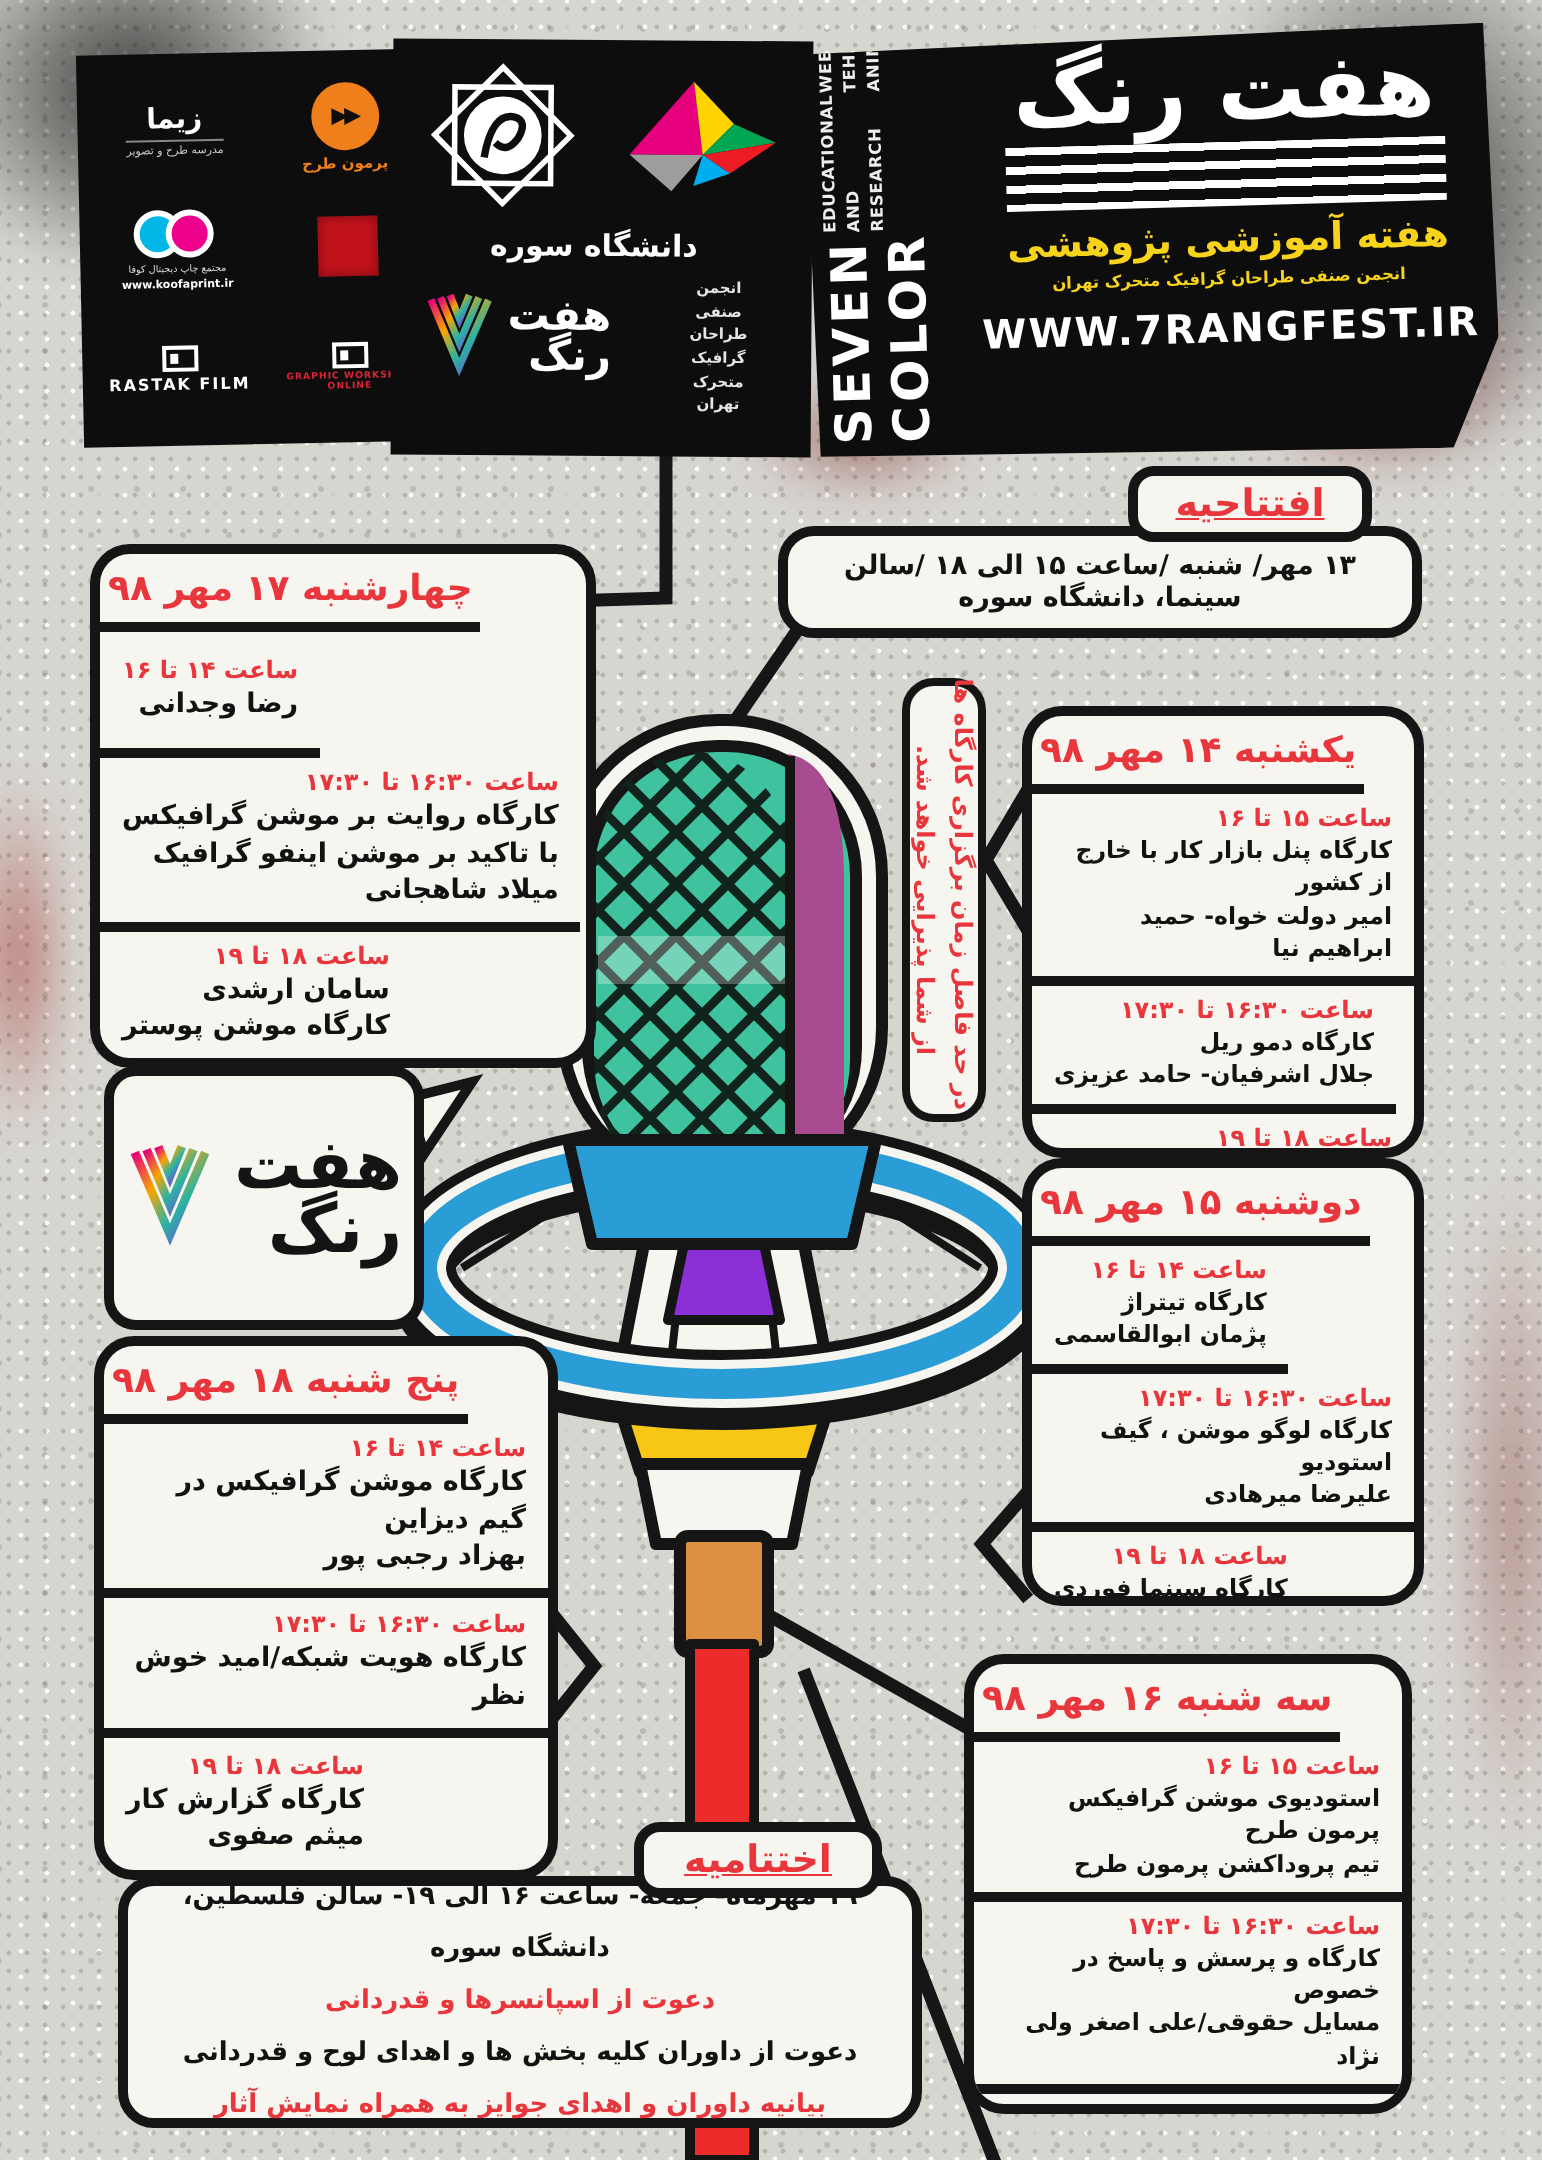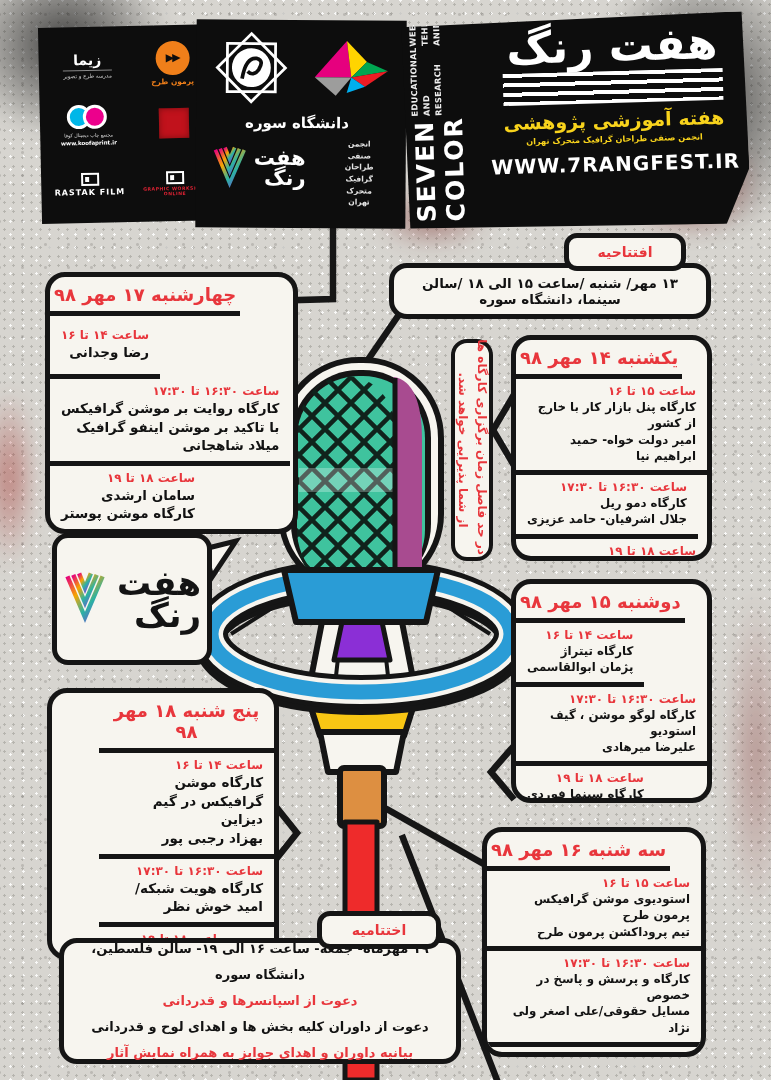--- a/index.html
+++ b/index.html
@@ -61,21 +61,21 @@
   
   .panel,.wide,.tab,.sq{position:absolute;background:var(--panel);border:5px solid var(--ink);z-index:3;direction:rtl;}
   .panel{border-radius:20px;display:flex;flex-direction:column;overflow:hidden;align-items:flex-end;}
   .ptitle{text-align:center;color:var(--red);font-weight:bold;font-size:18px;padding:7px 4px 6px;border-bottom:5px solid var(--ink);}
   .sess{padding:5px 11px 6px;border-bottom:5px solid var(--ink);flex:1;display:flex;flex-direction:column;justify-content:center;}
   .sess:last-child{border-bottom:none;}
   .time{color:var(--red);font-size:12px;font-weight:bold;margin-bottom:1px;}
   .ln{color:#121212;font-size:13.5px;font-weight:bold;line-height:1.38;}
   .rp .ln{font-size:11.8px;}
   .ln:empty{display:none;}
-  .tab{border-radius:13px;color:var(--red);font-weight:bold;font-size:14px;display:flex;align-items:center;justify-content:center;z-index:4;}
+  .tab{border-radius:13px;color:var(--red);font-weight:bold;font-size:19px;display:flex;align-items:center;justify-content:center;z-index:4;text-decoration:underline;}
   .wide{border-radius:18px;display:flex;align-items:center;justify-content:center;font-weight:bold;font-size:13.5px;color:#121212;text-align:center;padding:4px 10px;}
   .closing{flex-direction:column;font-size:13px;line-height:2.0;}
   .closing .r{color:var(--red);}
   .sq{border-radius:16px;}
   .rang7{display:flex;align-items:center;justify-content:center;gap:10px;}
   .rang7 .w{font-size:34px;font-weight:bold;color:#141414;line-height:.95;text-align:right;}
   .vnote{border-radius:16px;border-width:4px;}
   .vnote-rot{position:absolute;left:50%;top:50%;width:210px;transform:translate(-50%,-50%) rotate(90deg);
              text-align:center;color:var(--red);font-weight:bold;font-size:12px;line-height:1.55;direction:rtl;white-space:nowrap;}
 </style>
@@ -252,21 +252,21 @@
       <div class="ln">میلاد شاهجانی</div>
     </div>
     <div class="sess">
       <div class="time">ساعت ۱۸ تا ۱۹</div>
       <div class="ln">سامان ارشدی</div>
       <div class="ln">کارگاه موشن پوستر</div>
 
     </div>
   </section>
 
-  <section class="panel rp" style="left:511px;top:335px;width:201px;height:226px;">
+  <section class="panel rp" style="left:511px;top:353px;width:201px;height:226px;">
     <h2 class="ptitle">یکشنبه ۱۴ مهر ۹۸</h2>
     <div class="sess">
       <div class="time">ساعت ۱۵ تا ۱۶</div>
       <div class="ln">کارگاه پنل بازار کار با خارج از کشور</div>
       <div class="ln">امیر دولت خواه- حمید ابراهیم نیا</div>
     </div>
     <div class="sess">
       <div class="time">ساعت ۱۶:۳۰ تا ۱۷:۳۰</div>
       <div class="ln">کارگاه دمو ریل</div>
       <div class="ln">جلال اشرفیان- حامد عزیزی</div>
@@ -311,21 +311,21 @@
       <div class="ln">کارگاه لوگو موشن ، گیف استودیو</div>
       <div class="ln">علیرضا میرهادی</div>
     </div>
     <div class="sess">
       <div class="time">ساعت ۱۸ تا ۱۹</div>
       <div class="ln">کارگاه سینما فوردی</div>
       <div class="ln">محمد حسن اصنعی</div>
     </div>
   </section>
 
-  <section class="panel lp" style="left:47px;top:688px;width:232px;height:272px;padding-left:47px;">
+  <section class="panel lp" style="left:47px;top:668px;width:232px;height:272px;">
     <h2 class="ptitle">پنج شنبه ۱۸ مهر ۹۸</h2>
     <div class="sess">
       <div class="time">ساعت ۱۴ تا ۱۶</div>
       <div class="ln">کارگاه موشن گرافیکس در گیم دیزاین</div>
       <div class="ln">بهزاد رجبی پور</div>
     </div>
     <div class="sess">
       <div class="time">ساعت ۱۶:۳۰ تا ۱۷:۳۰</div>
       <div class="ln">کارگاه هویت شبکه/امید خوش نظر</div>
 

